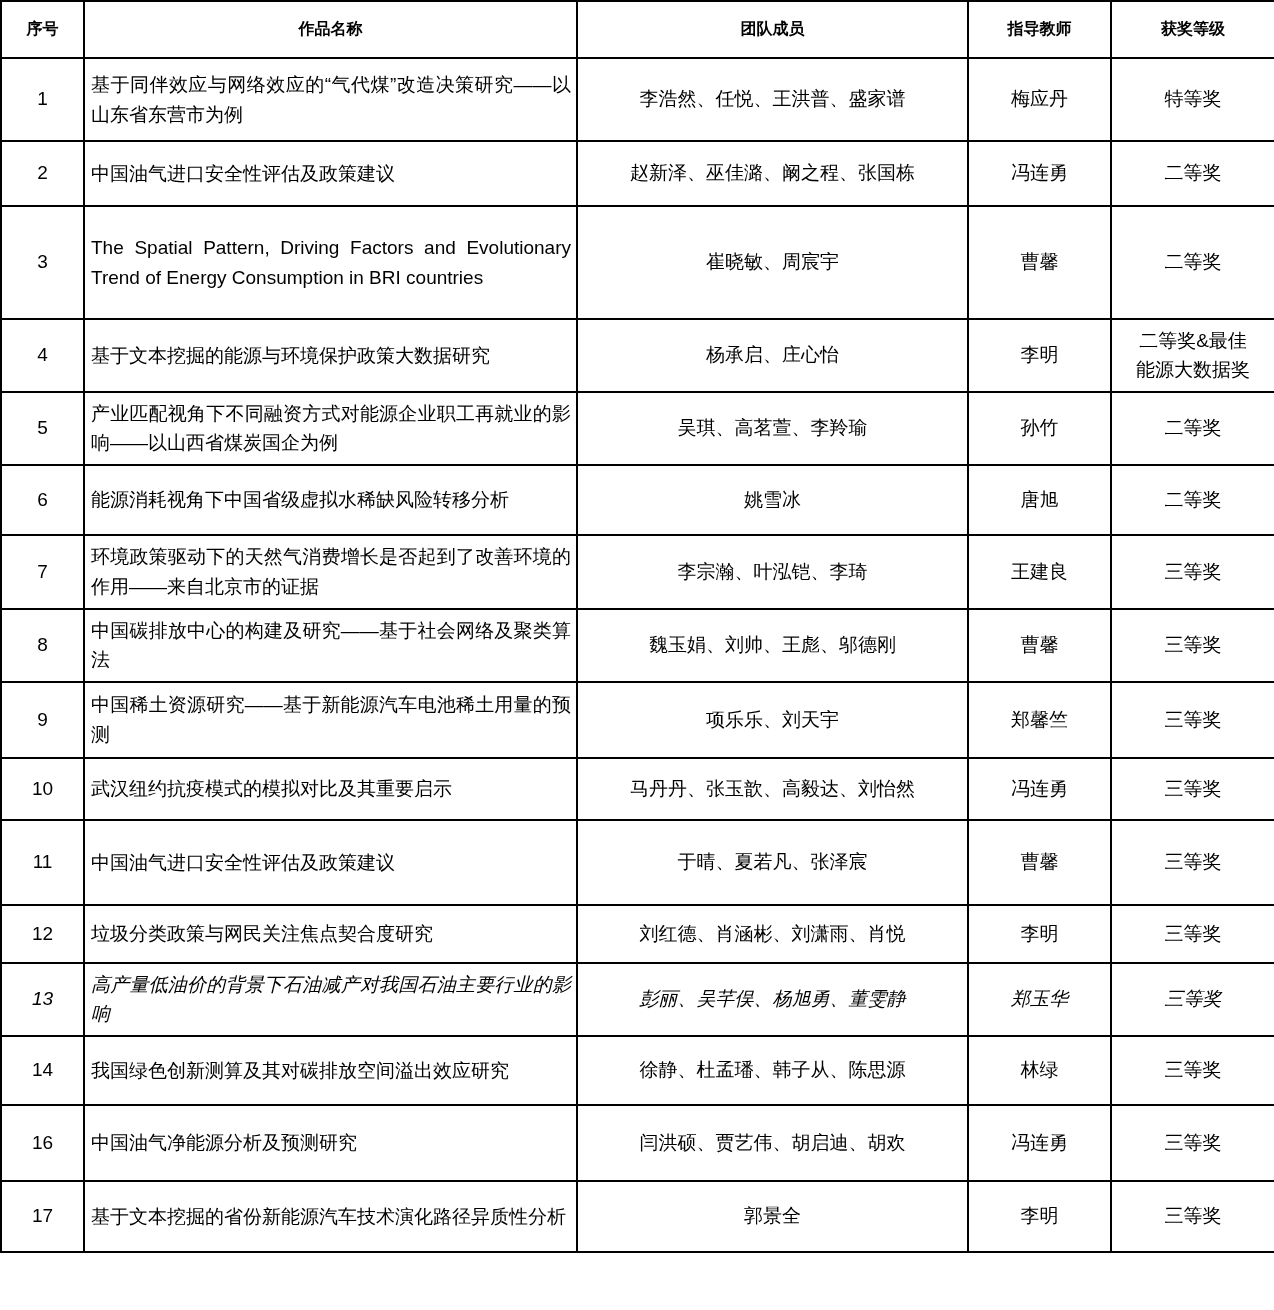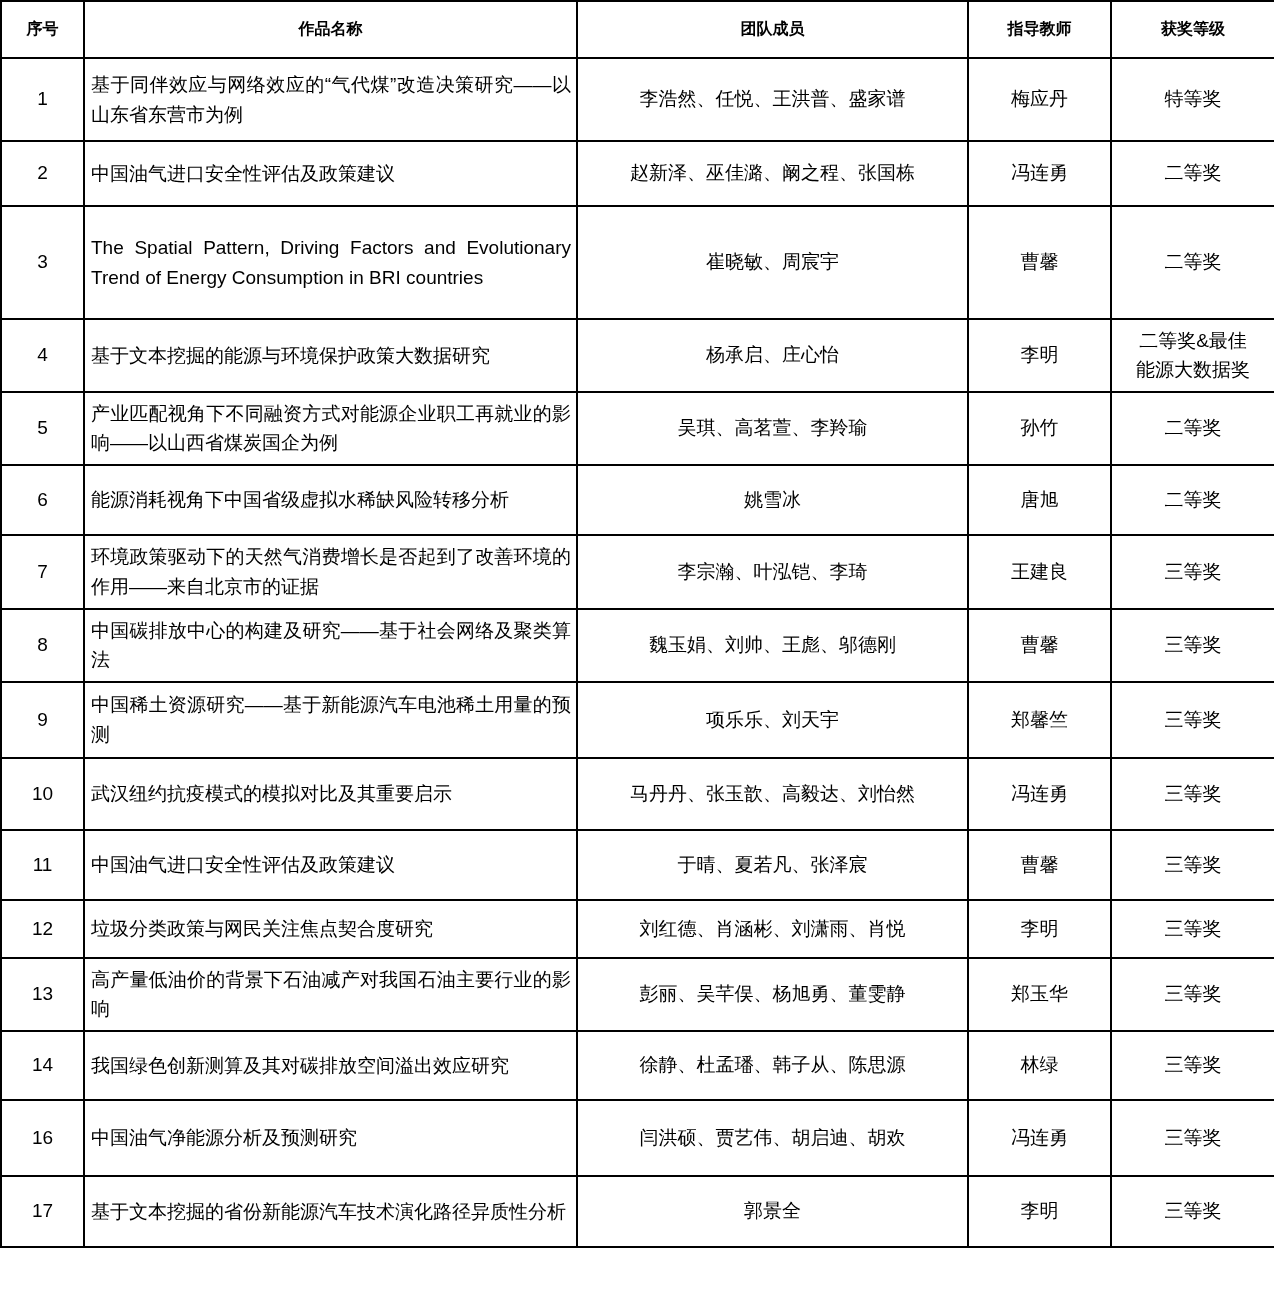--- a/index.html
+++ b/index.html
@@ -129,42 +129,42 @@
           <td class="center">曹馨</td>
           <td class="center">三等奖</td>
         </tr>
         <tr style="height: 76px;">
           <td class="center">9</td>
           <td class="title">中国稀土资源研究——基于新能源汽车电池稀土用量的预测</td>
           <td class="center">项乐乐、刘天宇</td>
           <td class="center">郑馨竺</td>
           <td class="center">三等奖</td>
         </tr>
-        <tr style="height: 72px;">
+        <tr style="height: 62px;">
           <td class="center">10</td>
           <td class="title">武汉纽约抗疫模式的模拟对比及其重要启示</td>
           <td class="center">马丹丹、张玉歆、高毅达、刘怡然</td>
           <td class="center">冯连勇</td>
           <td class="center">三等奖</td>
         </tr>
-        <tr style="height: 70px;">
+        <tr style="height: 85px;">
           <td class="center">11</td>
           <td class="title">中国油气进口安全性评估及政策建议</td>
           <td class="center">于晴、夏若凡、张泽宸</td>
           <td class="center">曹馨</td>
           <td class="center">三等奖</td>
         </tr>
         <tr style="height: 58px; padding-left: 48px;">
           <td class="center">12</td>
           <td class="title">垃圾分类政策与网民关注焦点契合度研究</td>
           <td class="center">刘红德、肖涵彬、刘潇雨、肖悦</td>
           <td class="center">李明</td>
           <td class="center">三等奖</td>
         </tr>
-        <tr style="height: 73px;">
+        <tr style="height: 73px; font-style: italic;">
           <td class="center">13</td>
           <td class="title">高产量低油价的背景下石油减产对我国石油主要行业的影响</td>
           <td class="center">彭丽、吴芊俣、杨旭勇、董雯静</td>
           <td class="center">郑玉华</td>
           <td class="center">三等奖</td>
         </tr>
         <tr style="height: 69px;">
           <td class="center">14</td>
           <td class="title">我国绿色创新测算及其对碳排放空间溢出效应研究</td>
           <td class="center">徐静、杜孟璠、韩子从、陈思源</td>

